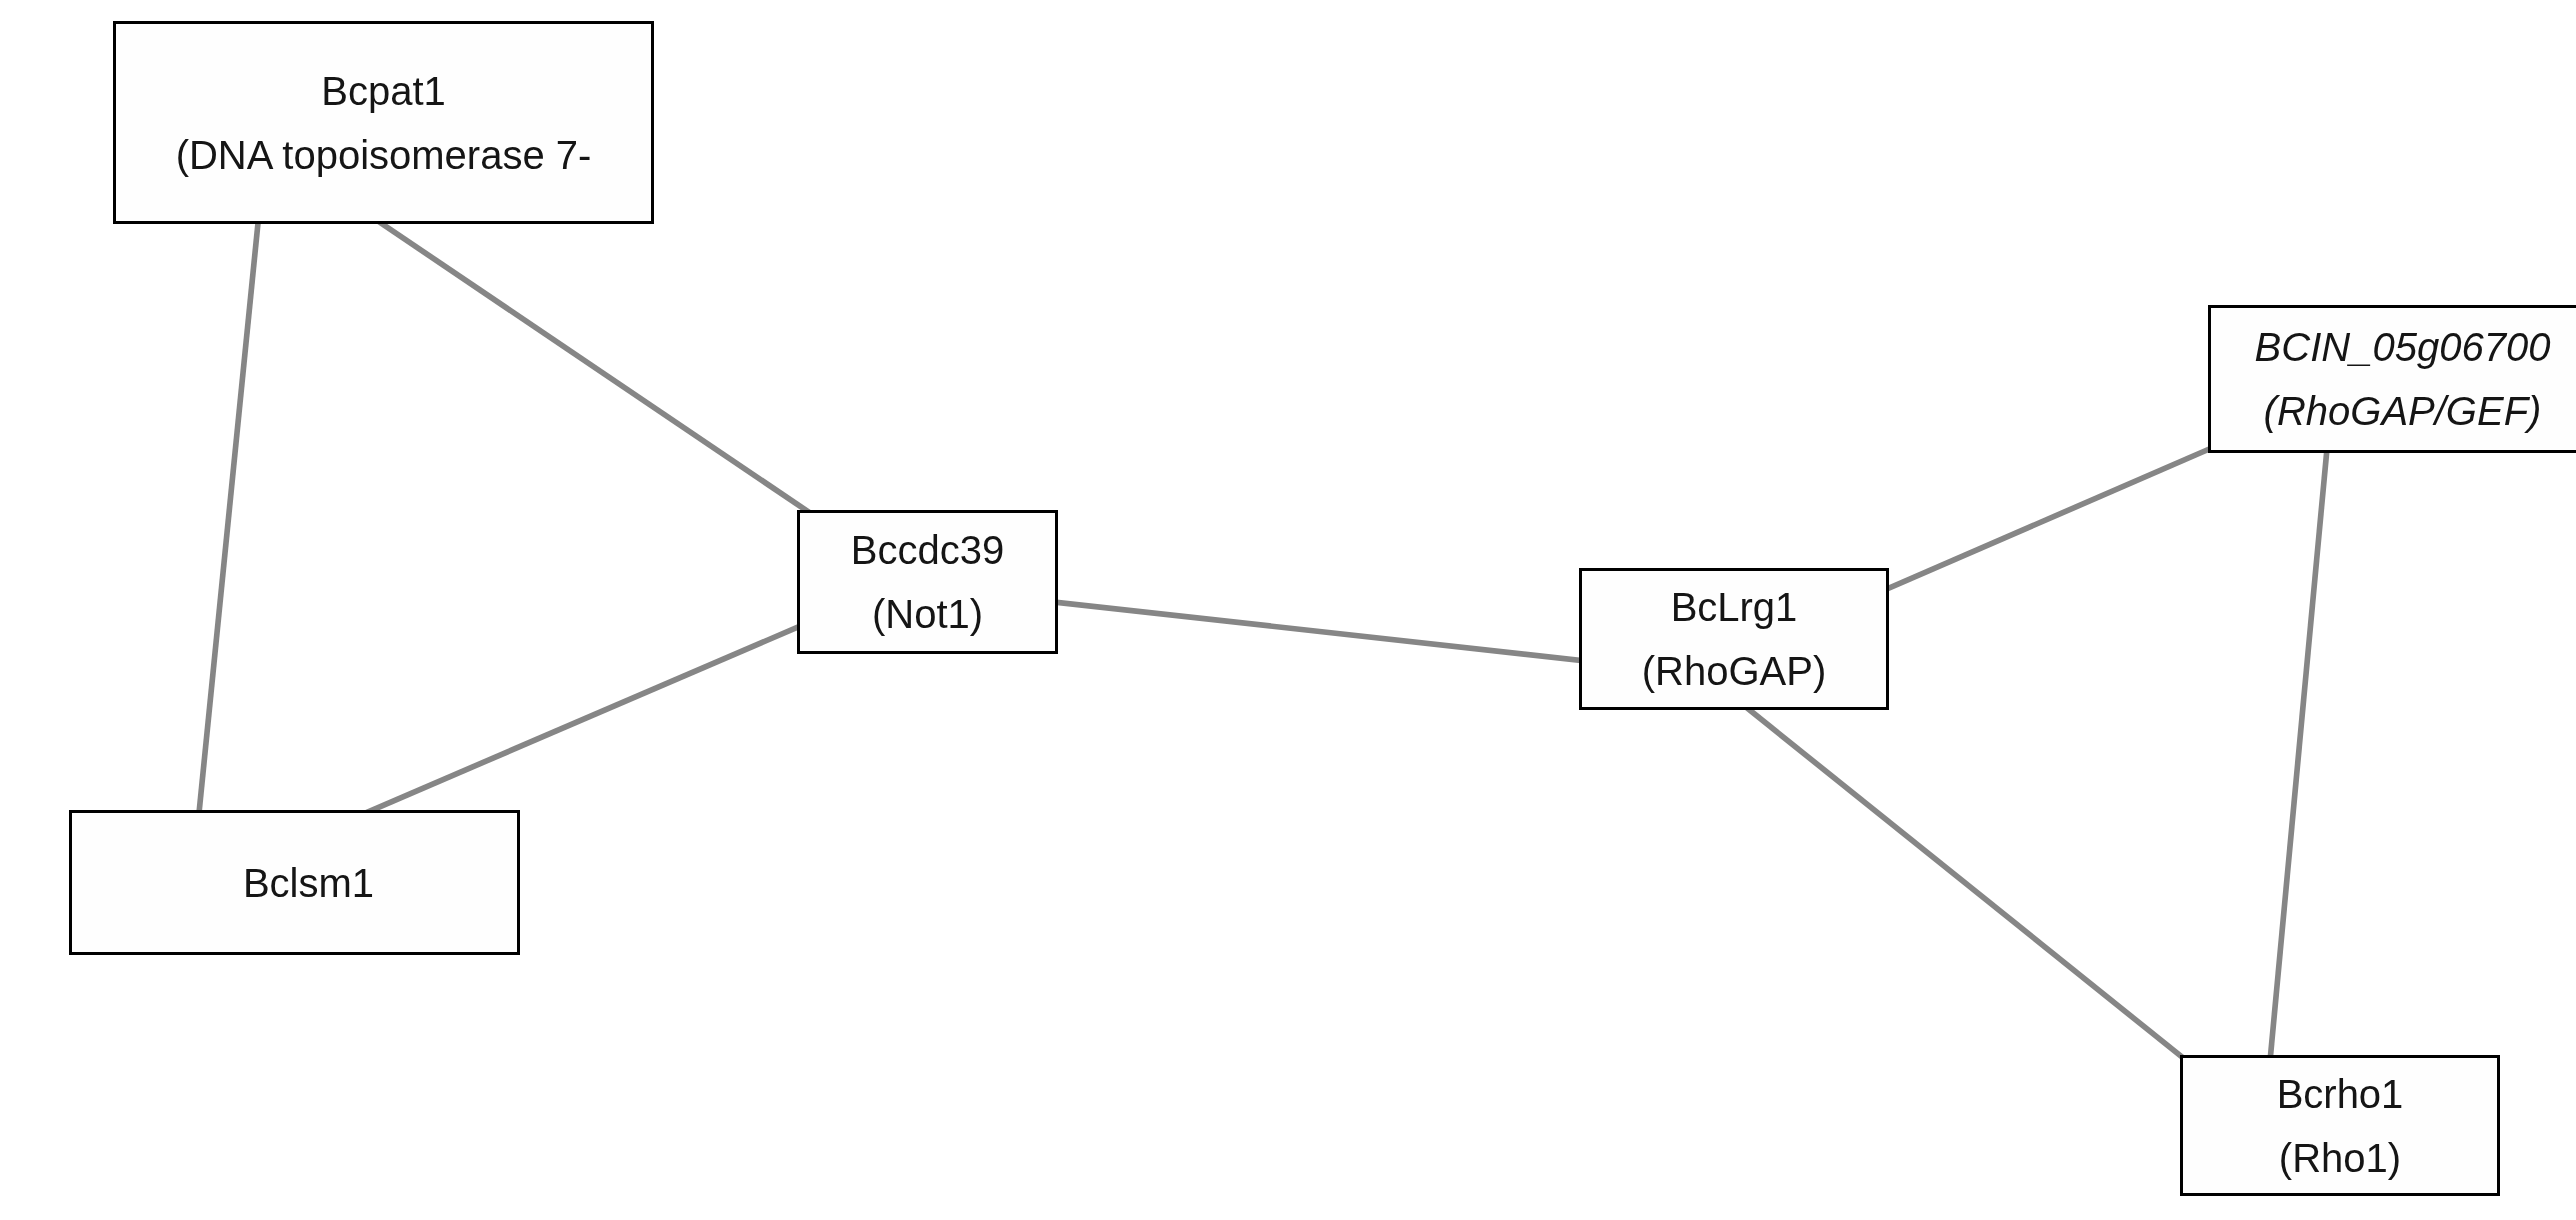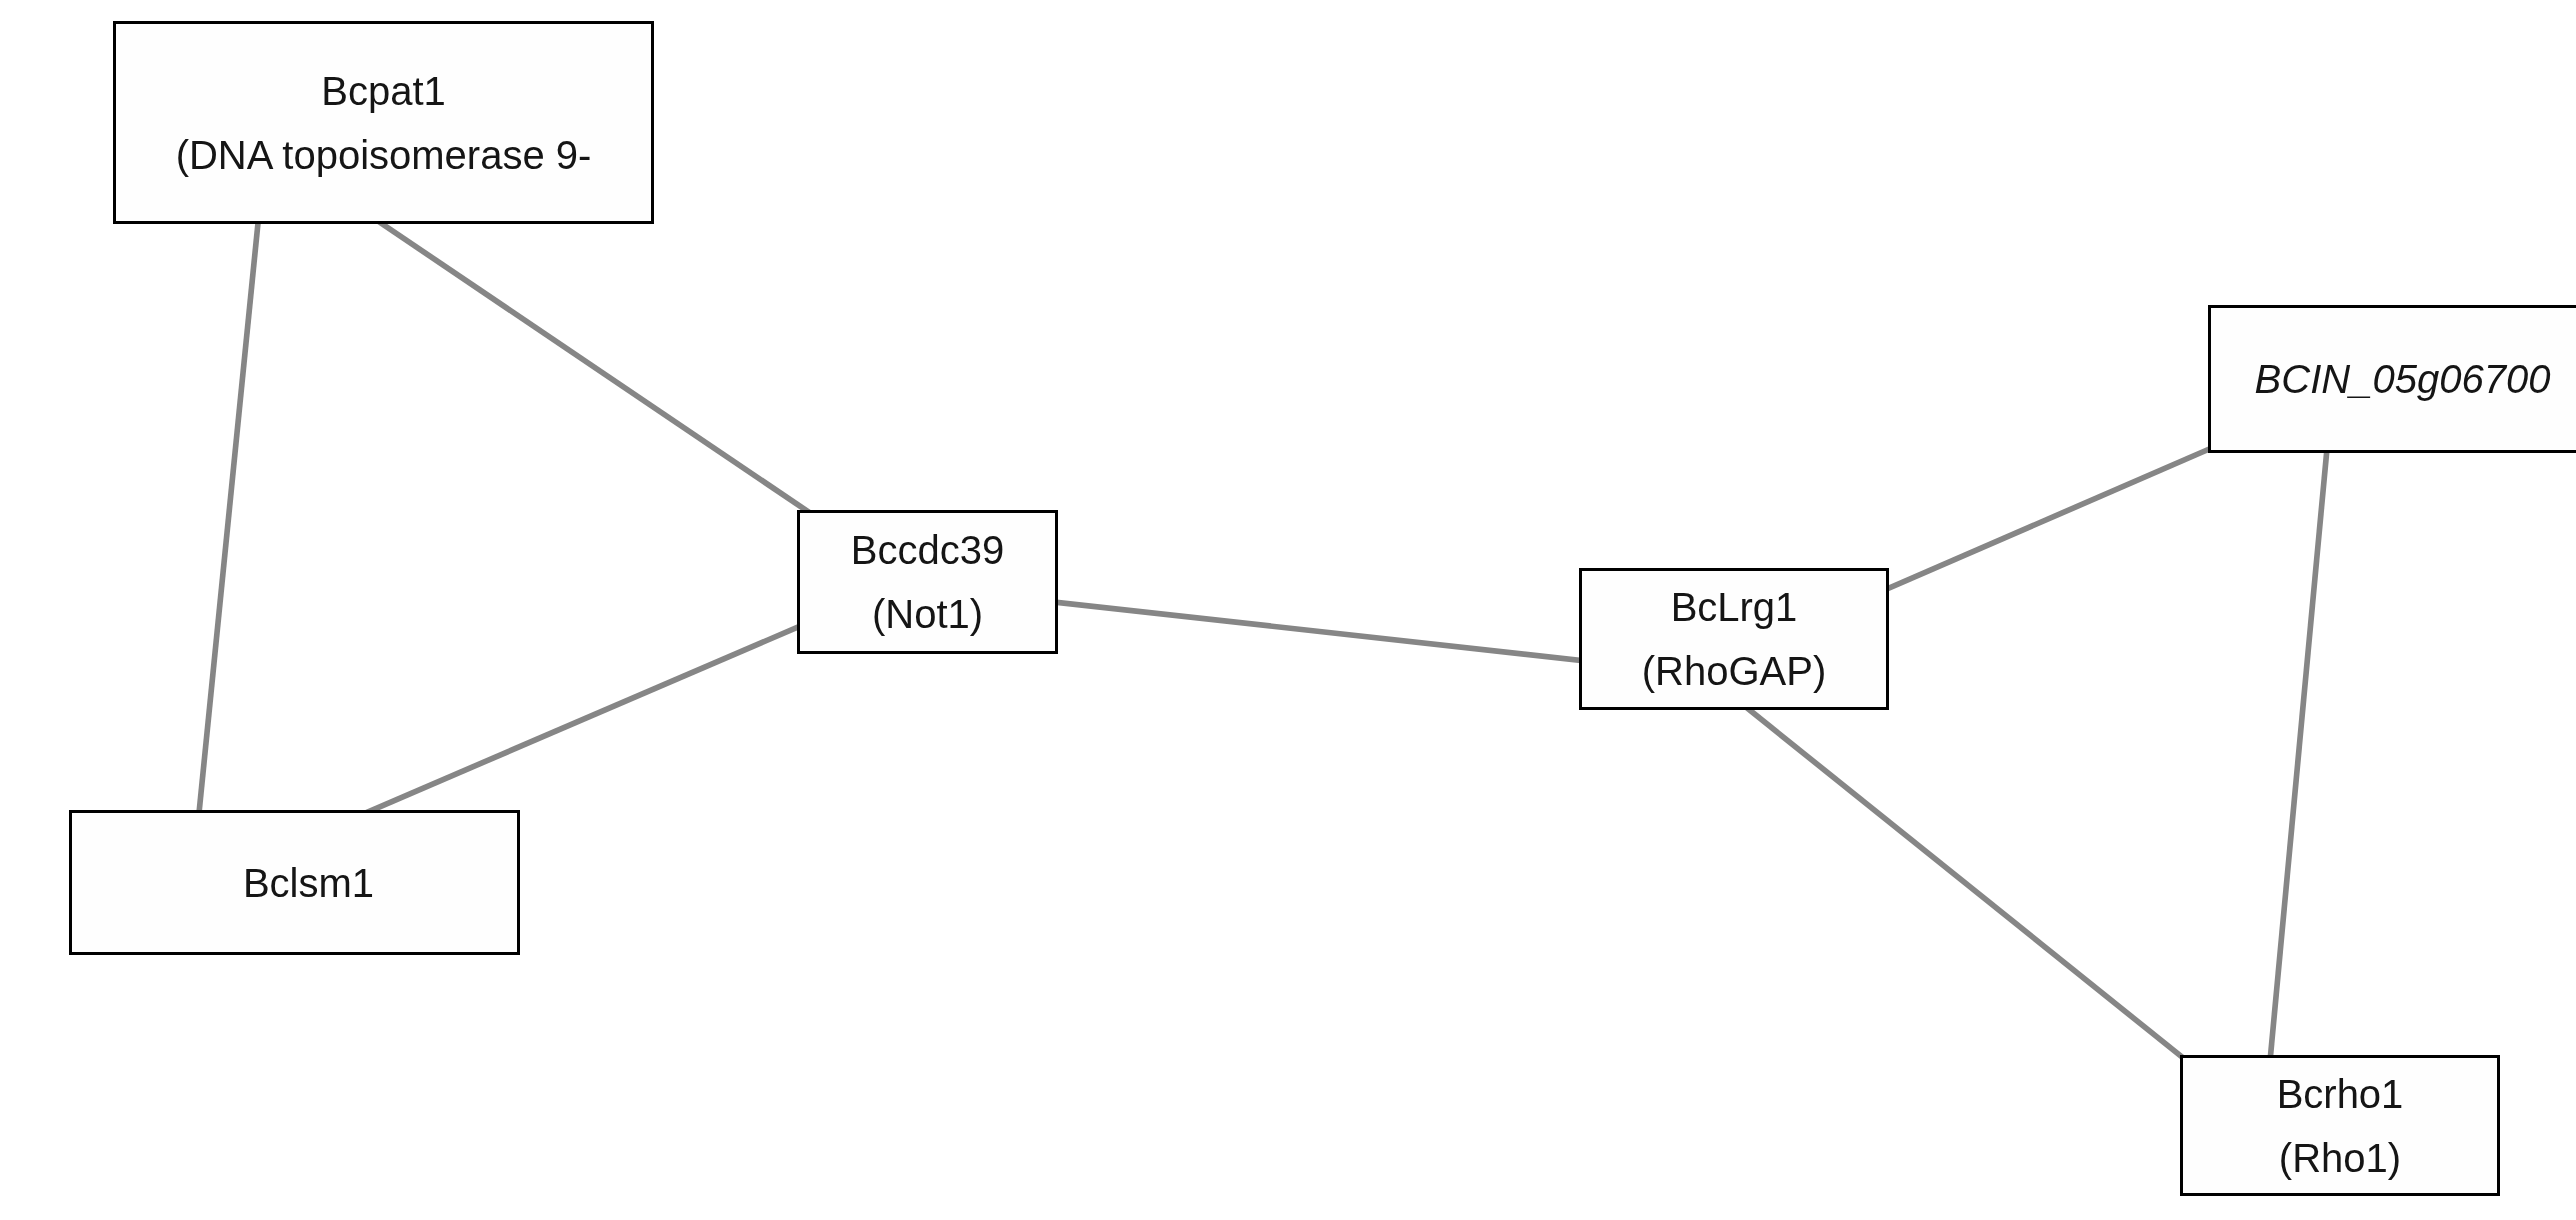--- a/index.html
+++ b/index.html
@@ -54,39 +54,40 @@
       <line x1="500" y1="283" x2="1360" y2="864" stroke="#868686" stroke-width="9"></line>
       <line x1="500" y1="1332" x2="1300" y2="988" stroke="#868686" stroke-width="9"></line>
       <line x1="1402" y1="929" x2="2690" y2="1072" stroke="#868686" stroke-width="9"></line>
       <line x1="2800" y1="1030" x2="3560" y2="700" stroke="#868686" stroke-width="9"></line>
       <line x1="2750" y1="1100" x2="3560" y2="1750" stroke="#868686" stroke-width="9"></line>
       <line x1="3717" y1="650" x2="3610" y2="1800" stroke="#868686" stroke-width="9"></line>
     </svg>
 
   <div class="node" style="left: 65px; top: 21px; width: 541px; height: 203px;">
     <span class="line">Bcpat1</span>
-    <span class="line">(DNA topoisomerase 9-</span>
+    <span class="line">(DNA topoisomerase 7-</span>
   </div>
 
   <div class="node" style="left: 21px; top: 810px; width: 451px; height: 145px; padding-left: 28px;">
     <span class="line">Bclsm1</span>
   </div>
 
   <div class="node" style="left: 749px; top: 510px; width: 261px; height: 144px;">
     <span class="line">Bccdc39</span>
     <span class="line">(Not1)</span>
   </div>
 
   <div class="node" style="left: 1531px; top: 568px; width: 310px; height: 142px;">
     <span class="line">BcLrg1</span>
     <span class="line">(RhoGAP)</span>
   </div>
 
   <div class="node" style="left: 2160px; top: 305px; width: 389px; height: 148px; font-style: italic;">
     <span class="line">BCIN_05g06700</span>
+    <span class="line">(RhoGAP/GEF)</span>
   </div>
 
   <div class="node" style="left: 2132px; top: 1055px; width: 320px; height: 141px;">
     <span class="line">Bcrho1</span>
     <span class="line">(Rho1)</span>
   </div>
 
 </div>
 
 

